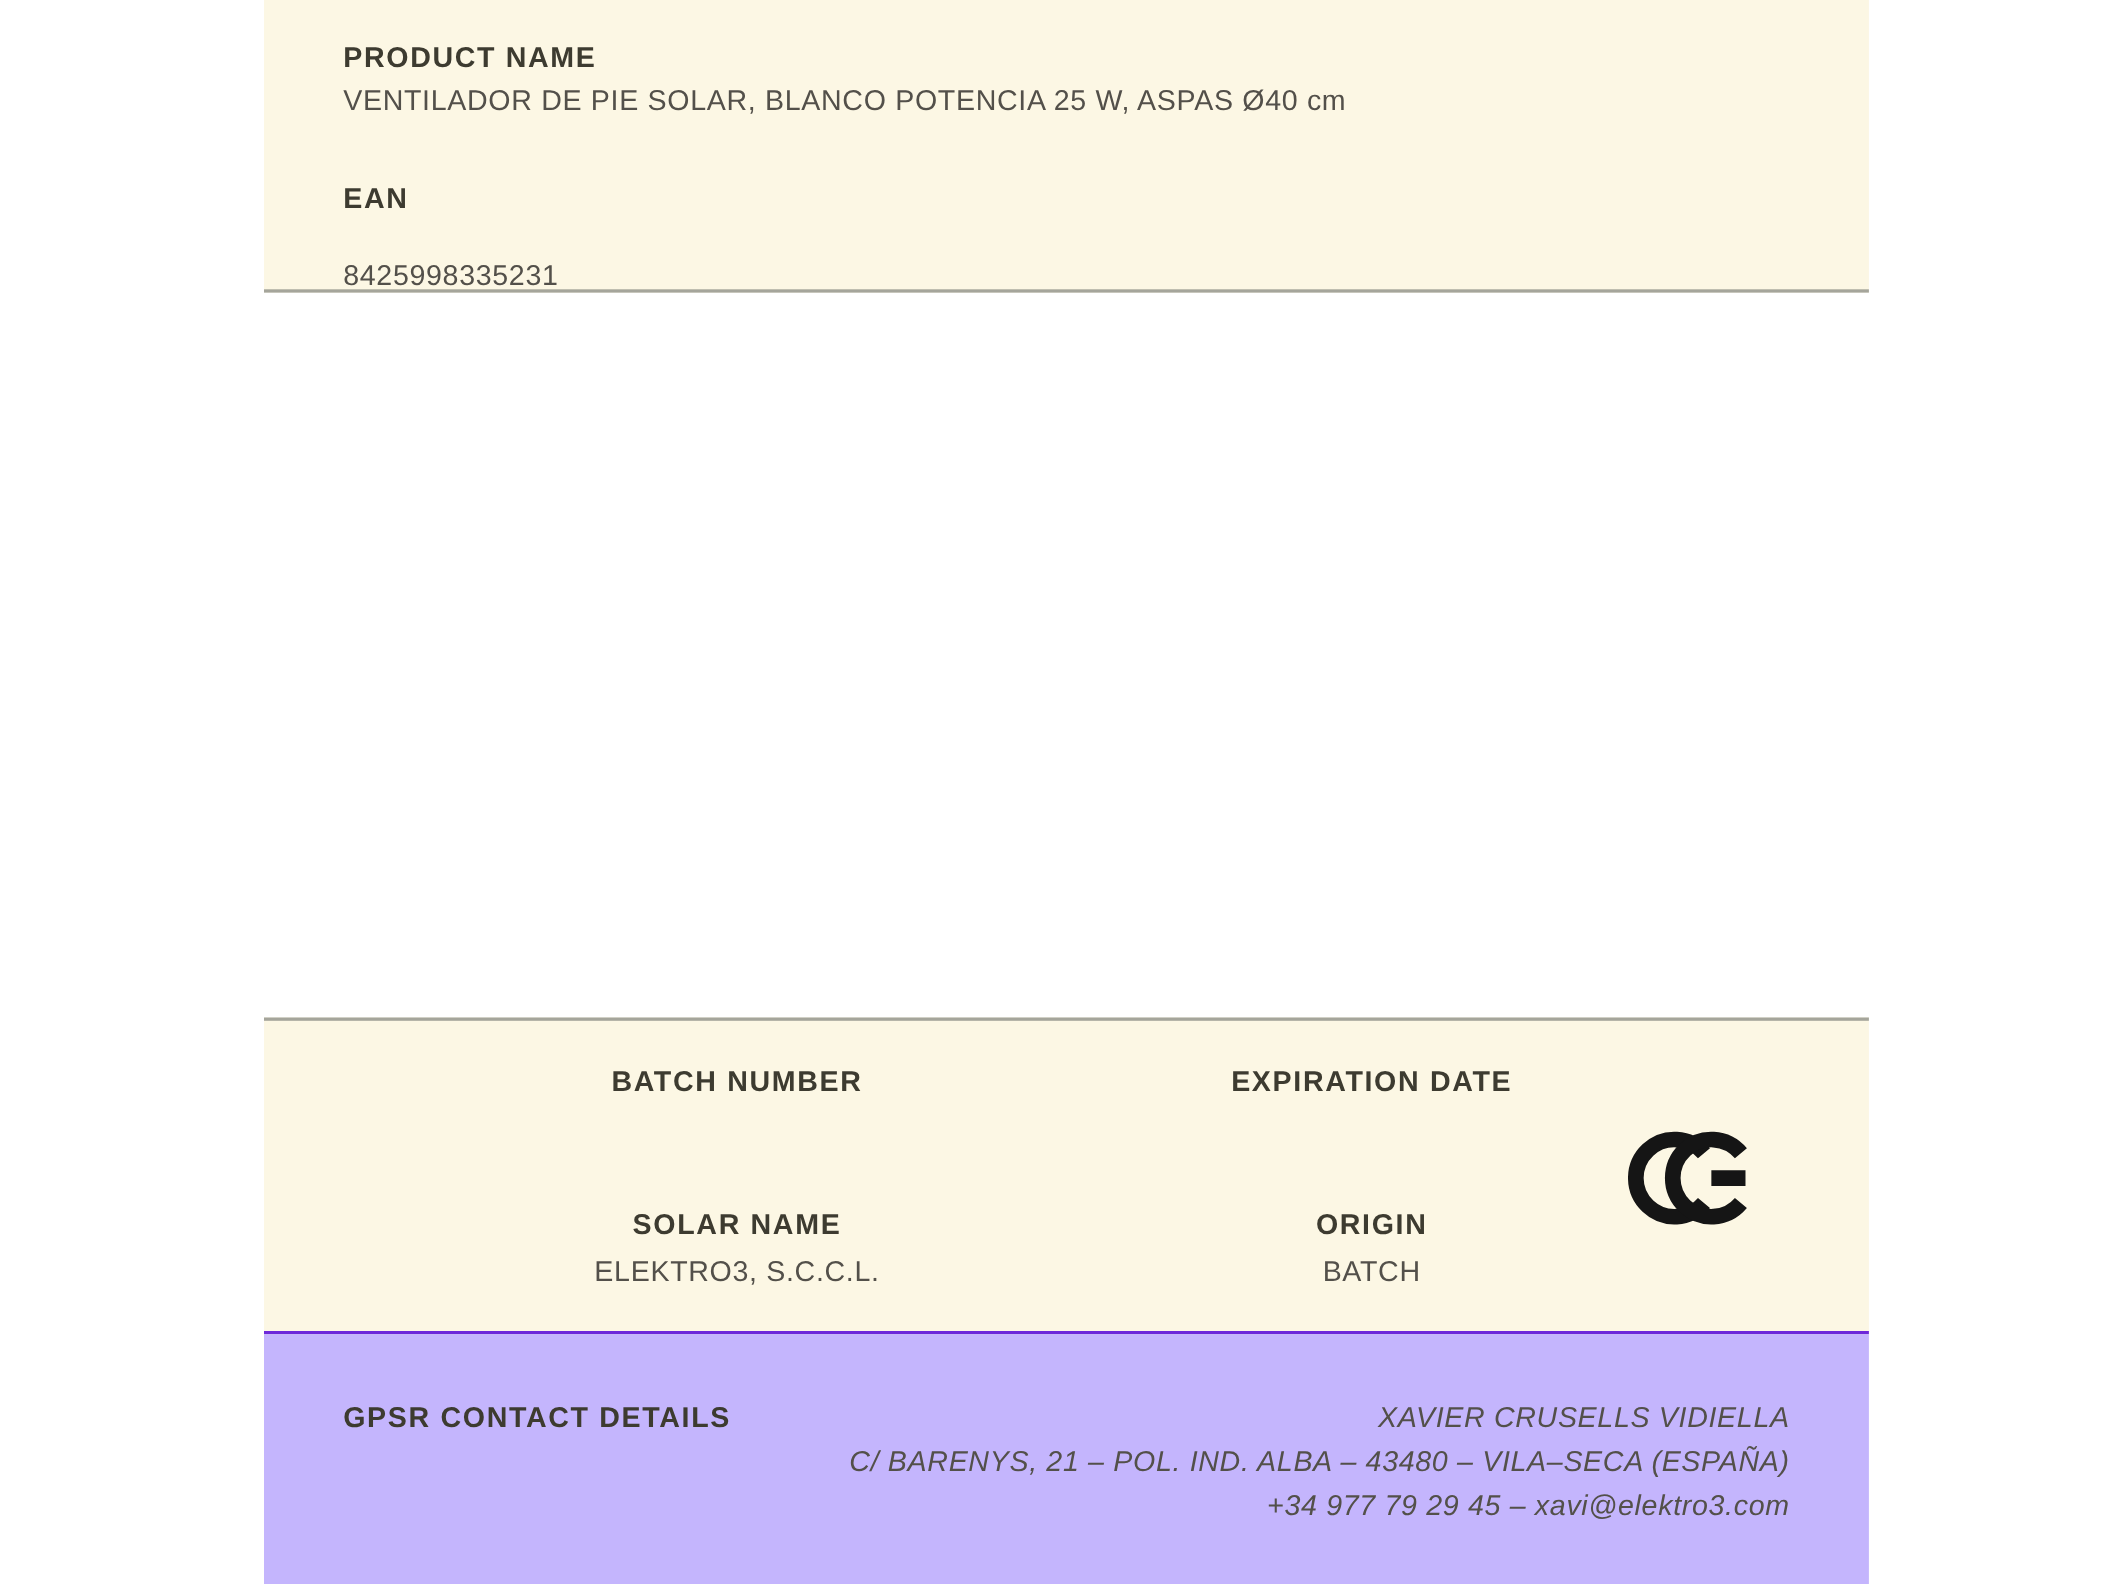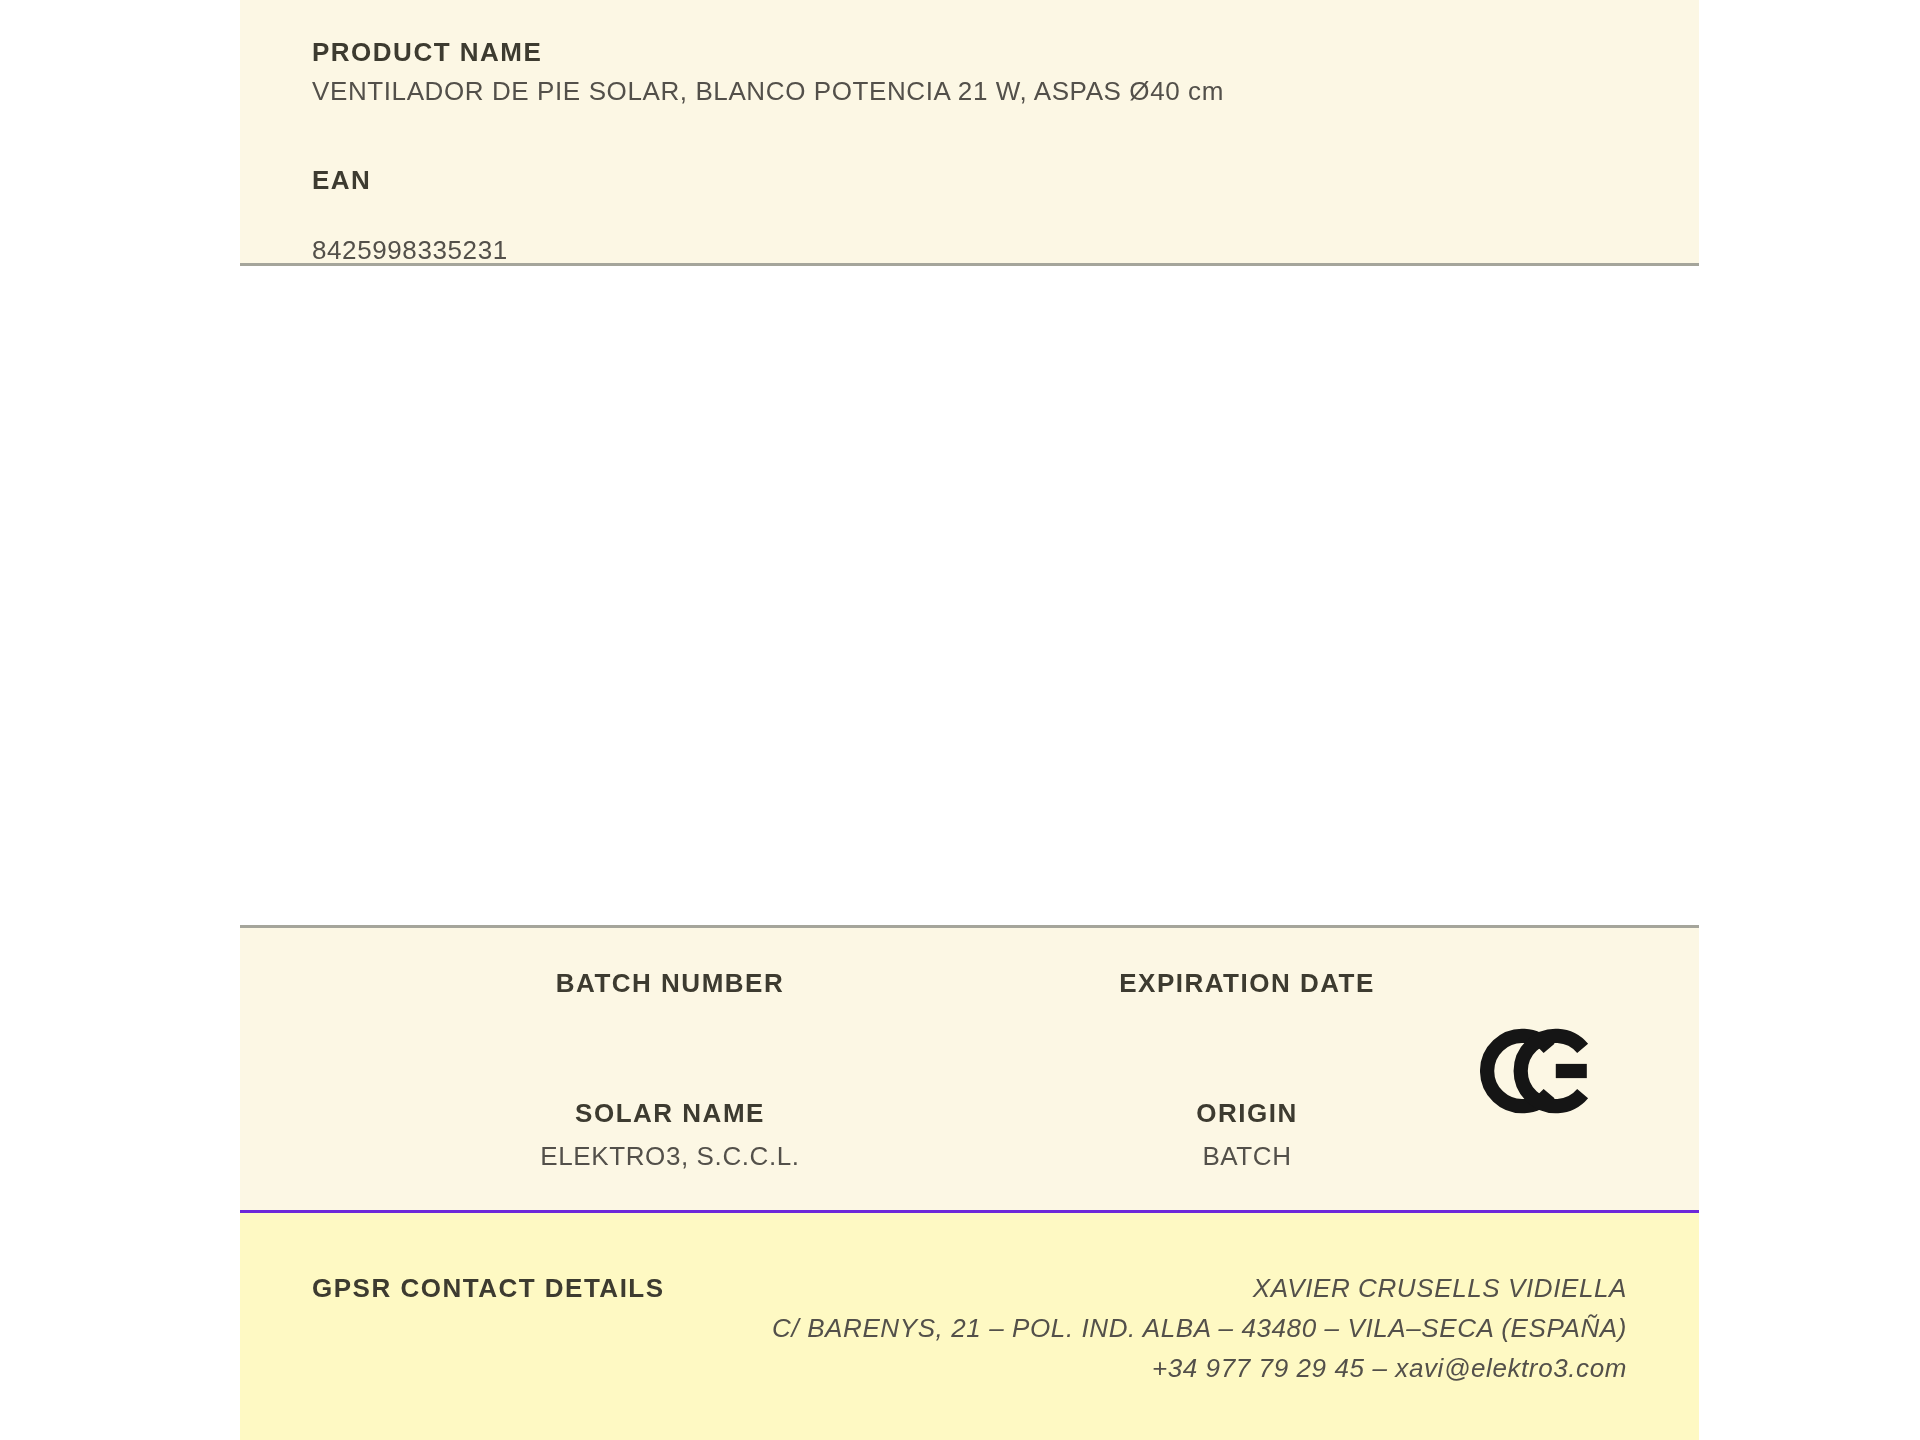--- a/index.html
+++ b/index.html
@@ -30,21 +30,21 @@
   .band--mid {
     top: 925px;
     height: 288px;
     background: #FCF7E4;
     border-top: 3px solid #A5A59B;
     border-bottom: 3px solid #6d28d9;
   }
   .band--bottom {
     top: 1213px;
     height: 227px;
-    background: #fef9c3;
+    background: #c4b5fd;
   }
   .label {
     position: absolute;
     font-size: 26px;
     font-weight: bold;
     color: #3D3B30;
     letter-spacing: 1.5px;
     line-height: 30px;
     white-space: nowrap;
   }
@@ -98,21 +98,21 @@
     white-space: nowrap;
   }
 </style>
 </head>
 <body>
 
 <div class="page">
 
   <section class="band band--top">
     <div class="label pos-product-label">PRODUCT NAME</div>
-    <div class="value pos-product-value">VENTILADOR DE PIE SOLAR, BLANCO POTENCIA 21 W, ASPAS Ø40 cm</div>
+    <div class="value pos-product-value">VENTILADOR DE PIE SOLAR, BLANCO POTENCIA 25 W, ASPAS Ø40 cm</div>
     <div class="label pos-ean-label">EAN</div>
     <div class="value pos-ean-value">8425998335231</div>
   </section>
 
   <section class="band band--mid">
     <div class="label centered pos-batch-label">BATCH NUMBER</div>
     <div class="label centered pos-expiration-label">EXPIRATION DATE</div>
     <div class="label centered pos-legal-label">SOLAR NAME</div>
     <div class="value centered pos-legal-value">ELEKTRO3, S.C.C.L.</div>
     <div class="label centered pos-origin-label">ORIGIN</div>

